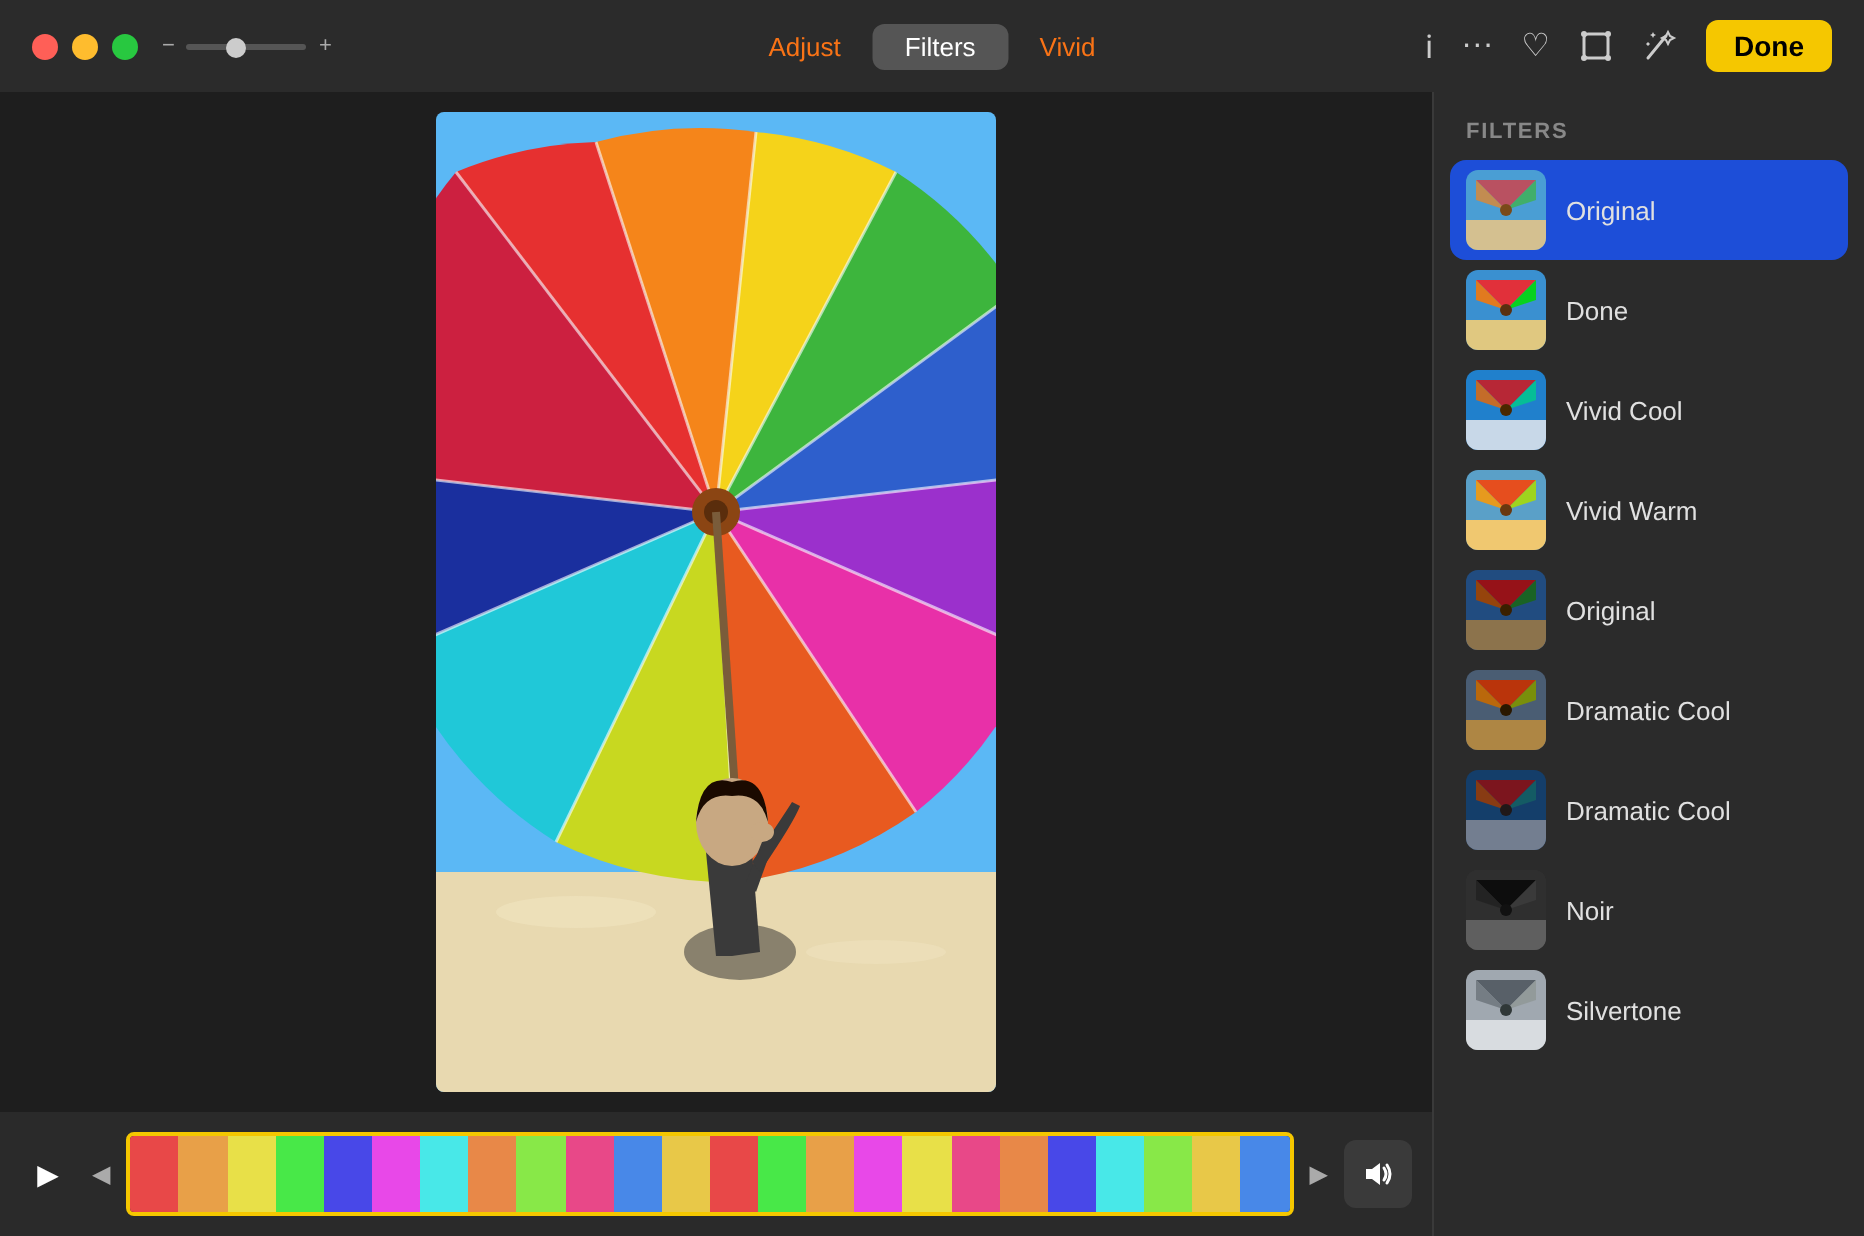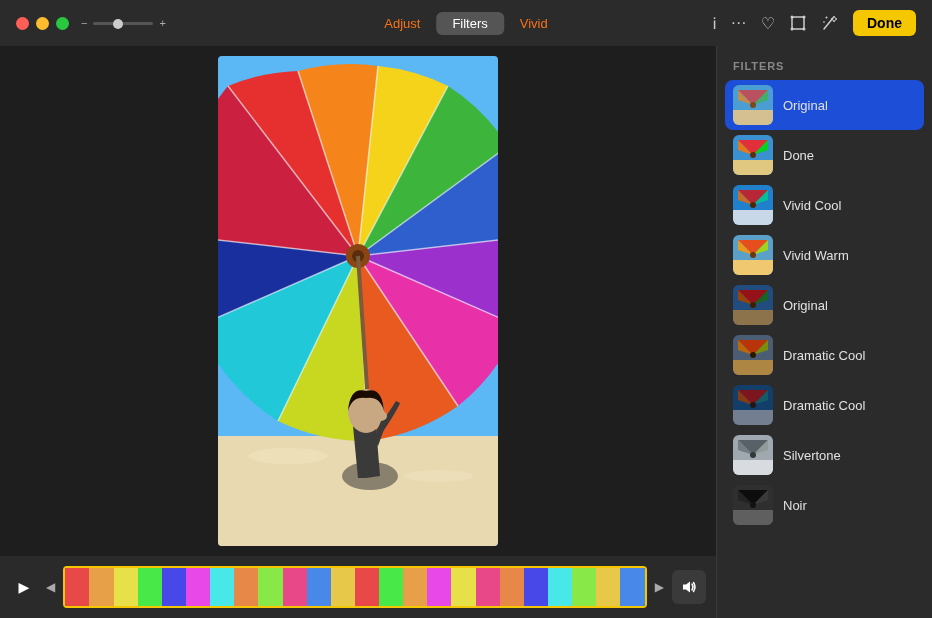--- a/index.html
+++ b/index.html
@@ -536,42 +536,42 @@
             <circle cx="20" cy="20" r="3" fill="#201818"></circle>
           </svg>
         </div>
         <span class="filter-name">Dramatic Cool</span>
       </div>
 
 
       <div class="filter-item">
         <div class="filter-thumbnail">
           <svg viewBox="0 0 40 40" xmlns="http://www.w3.org/2000/svg">
-            <rect width="40" height="40" fill="#a0a8b0"></rect>
-            <rect x="0" y="25" width="40" height="15" fill="#d8dce0"></rect>
-            <path d="M20,20 L5,5 L35,5 Z" fill="#505860" opacity="0.9"></path>
-            <path d="M20,20 L5,5 L5,15 Z" fill="#707880" opacity="0.9"></path>
-            <path d="M20,20 L35,5 L35,15 Z" fill="#909898" opacity="0.9"></path>
-            <circle cx="20" cy="20" r="3" fill="#303838"></circle>
-          </svg>
-        </div>
-        <span class="filter-name">Silvertone</span>
-      </div>
-
-      <div class="filter-item">
-        <div class="filter-thumbnail">
-          <svg viewBox="0 0 40 40" xmlns="http://www.w3.org/2000/svg">
             <rect width="40" height="40" fill="#444"></rect>
             <rect x="0" y="25" width="40" height="15" fill="#888"></rect>
             <path d="M20,20 L5,5 L35,5 Z" fill="#111" opacity="0.95"></path>
             <path d="M20,20 L5,5 L5,15 Z" fill="#333" opacity="0.95"></path>
             <path d="M20,20 L35,5 L35,15 Z" fill="#555" opacity="0.95"></path>
             <rect x="0" y="0" width="40" height="40" fill="#000" opacity="0.3"></rect>
             <circle cx="20" cy="20" r="3" fill="#111"></circle>
           </svg>
         </div>
         <span class="filter-name">Noir</span>
       </div>
 
+      <div class="filter-item">
+        <div class="filter-thumbnail">
+          <svg viewBox="0 0 40 40" xmlns="http://www.w3.org/2000/svg">
+            <rect width="40" height="40" fill="#a0a8b0"></rect>
+            <rect x="0" y="25" width="40" height="15" fill="#d8dce0"></rect>
+            <path d="M20,20 L5,5 L35,5 Z" fill="#505860" opacity="0.9"></path>
+            <path d="M20,20 L5,5 L5,15 Z" fill="#707880" opacity="0.9"></path>
+            <path d="M20,20 L35,5 L35,15 Z" fill="#909898" opacity="0.9"></path>
+            <circle cx="20" cy="20" r="3" fill="#303838"></circle>
+          </svg>
+        </div>
+        <span class="filter-name">Silvertone</span>
+      </div>
+
     </div>
   </div>
 
 </div>
 
 </body></html>

